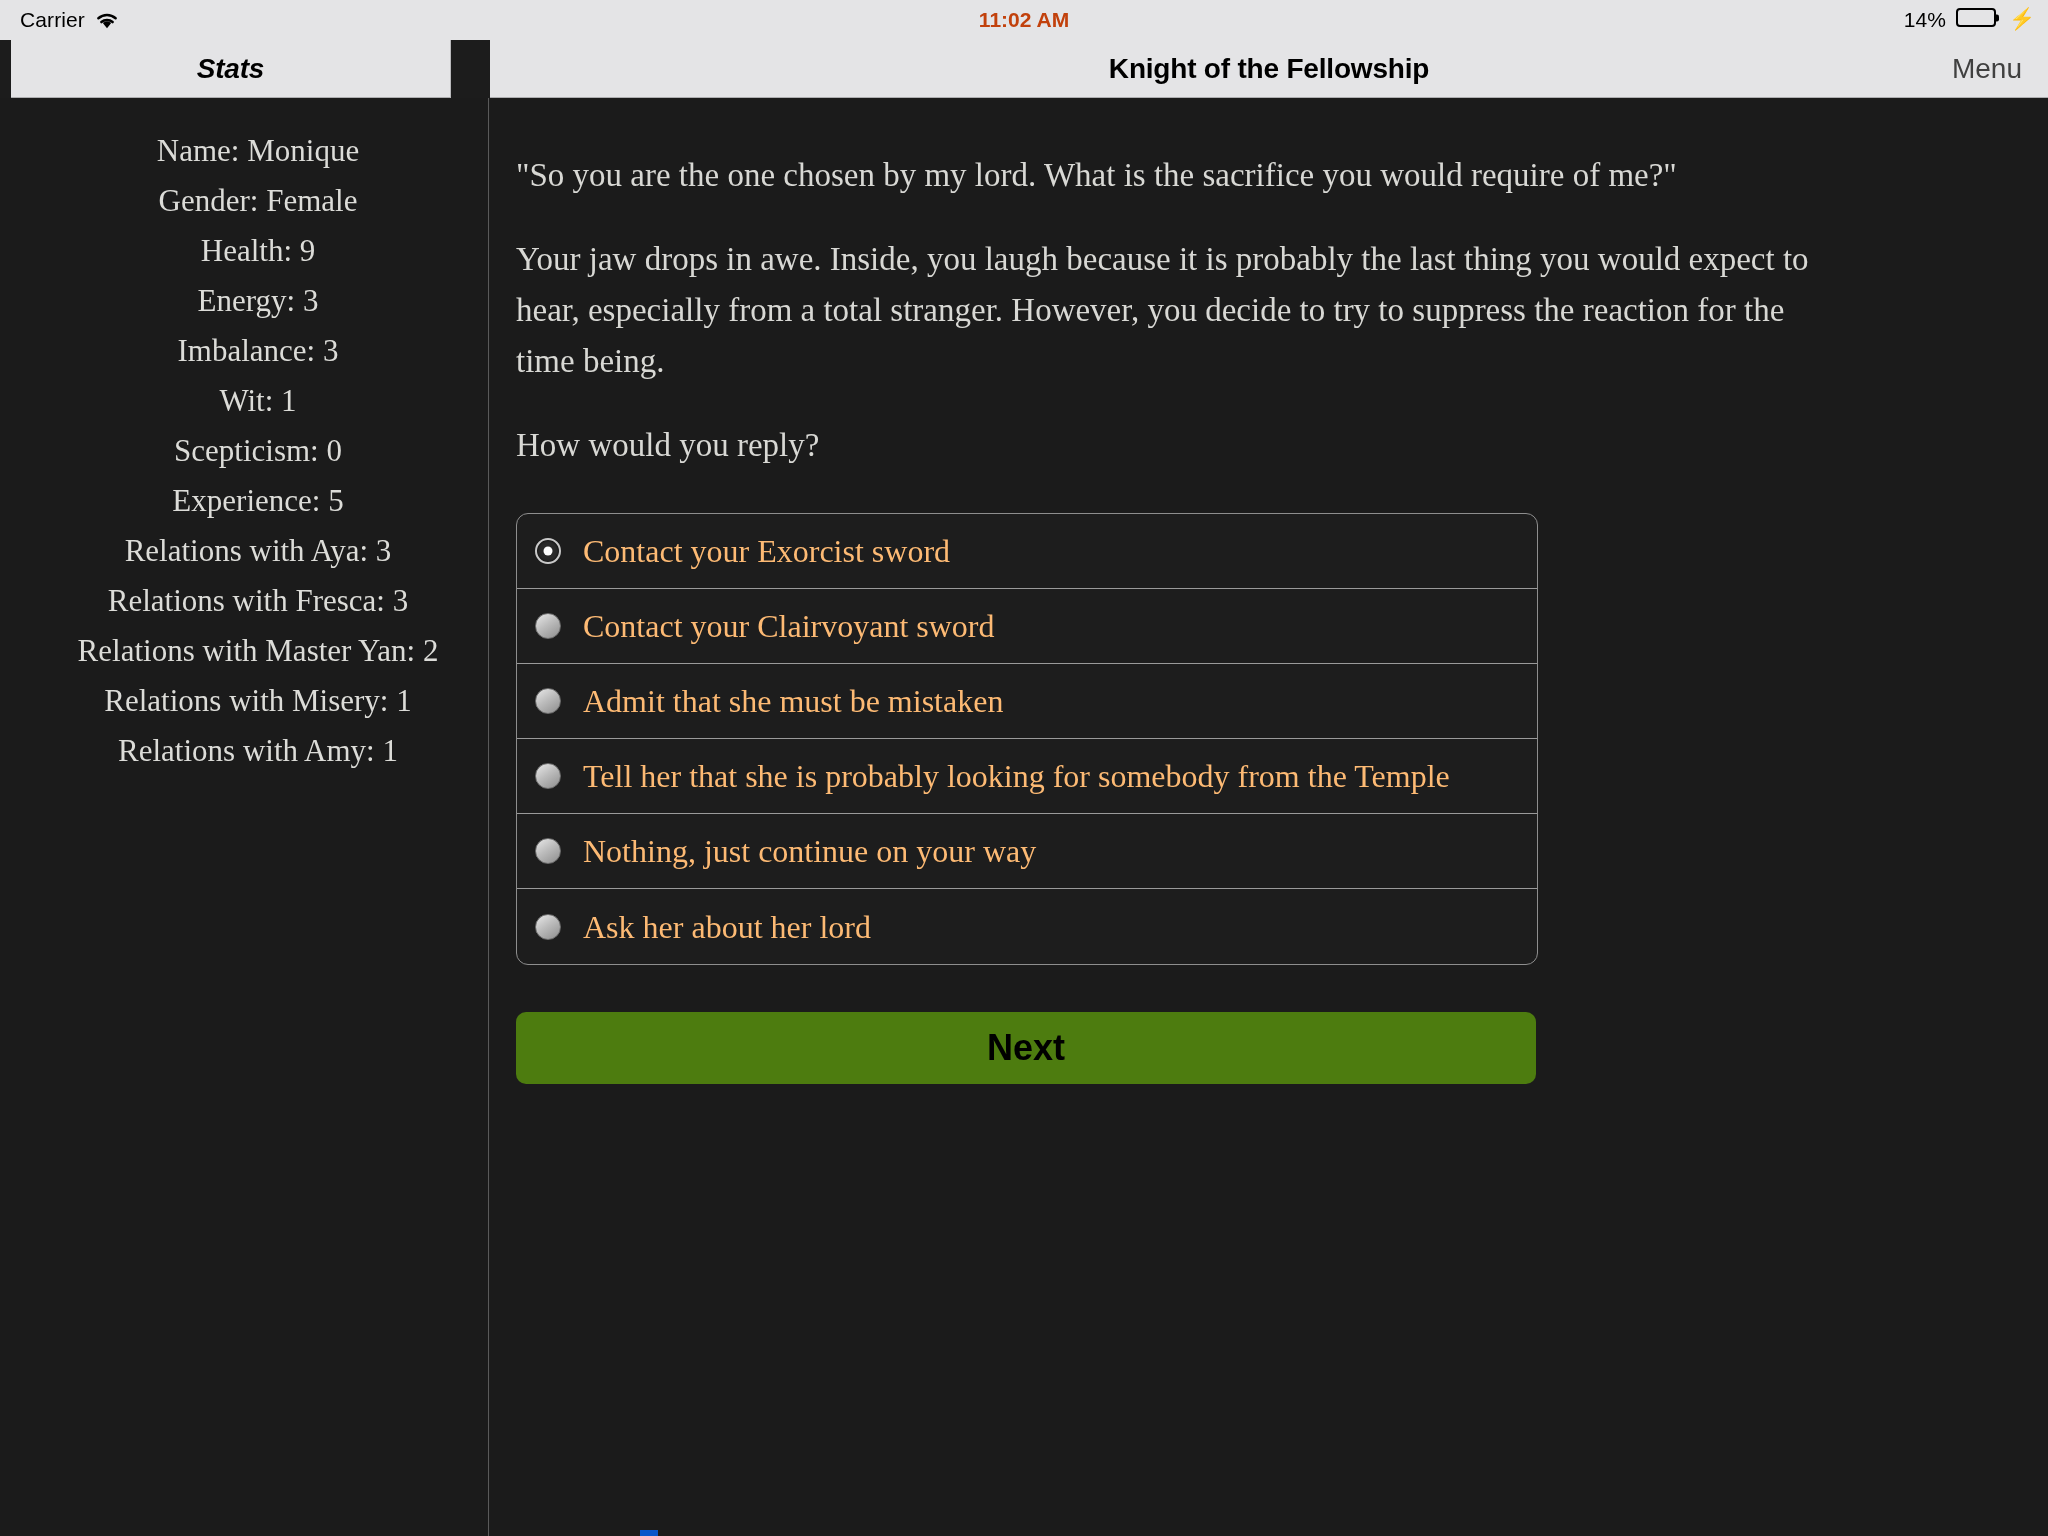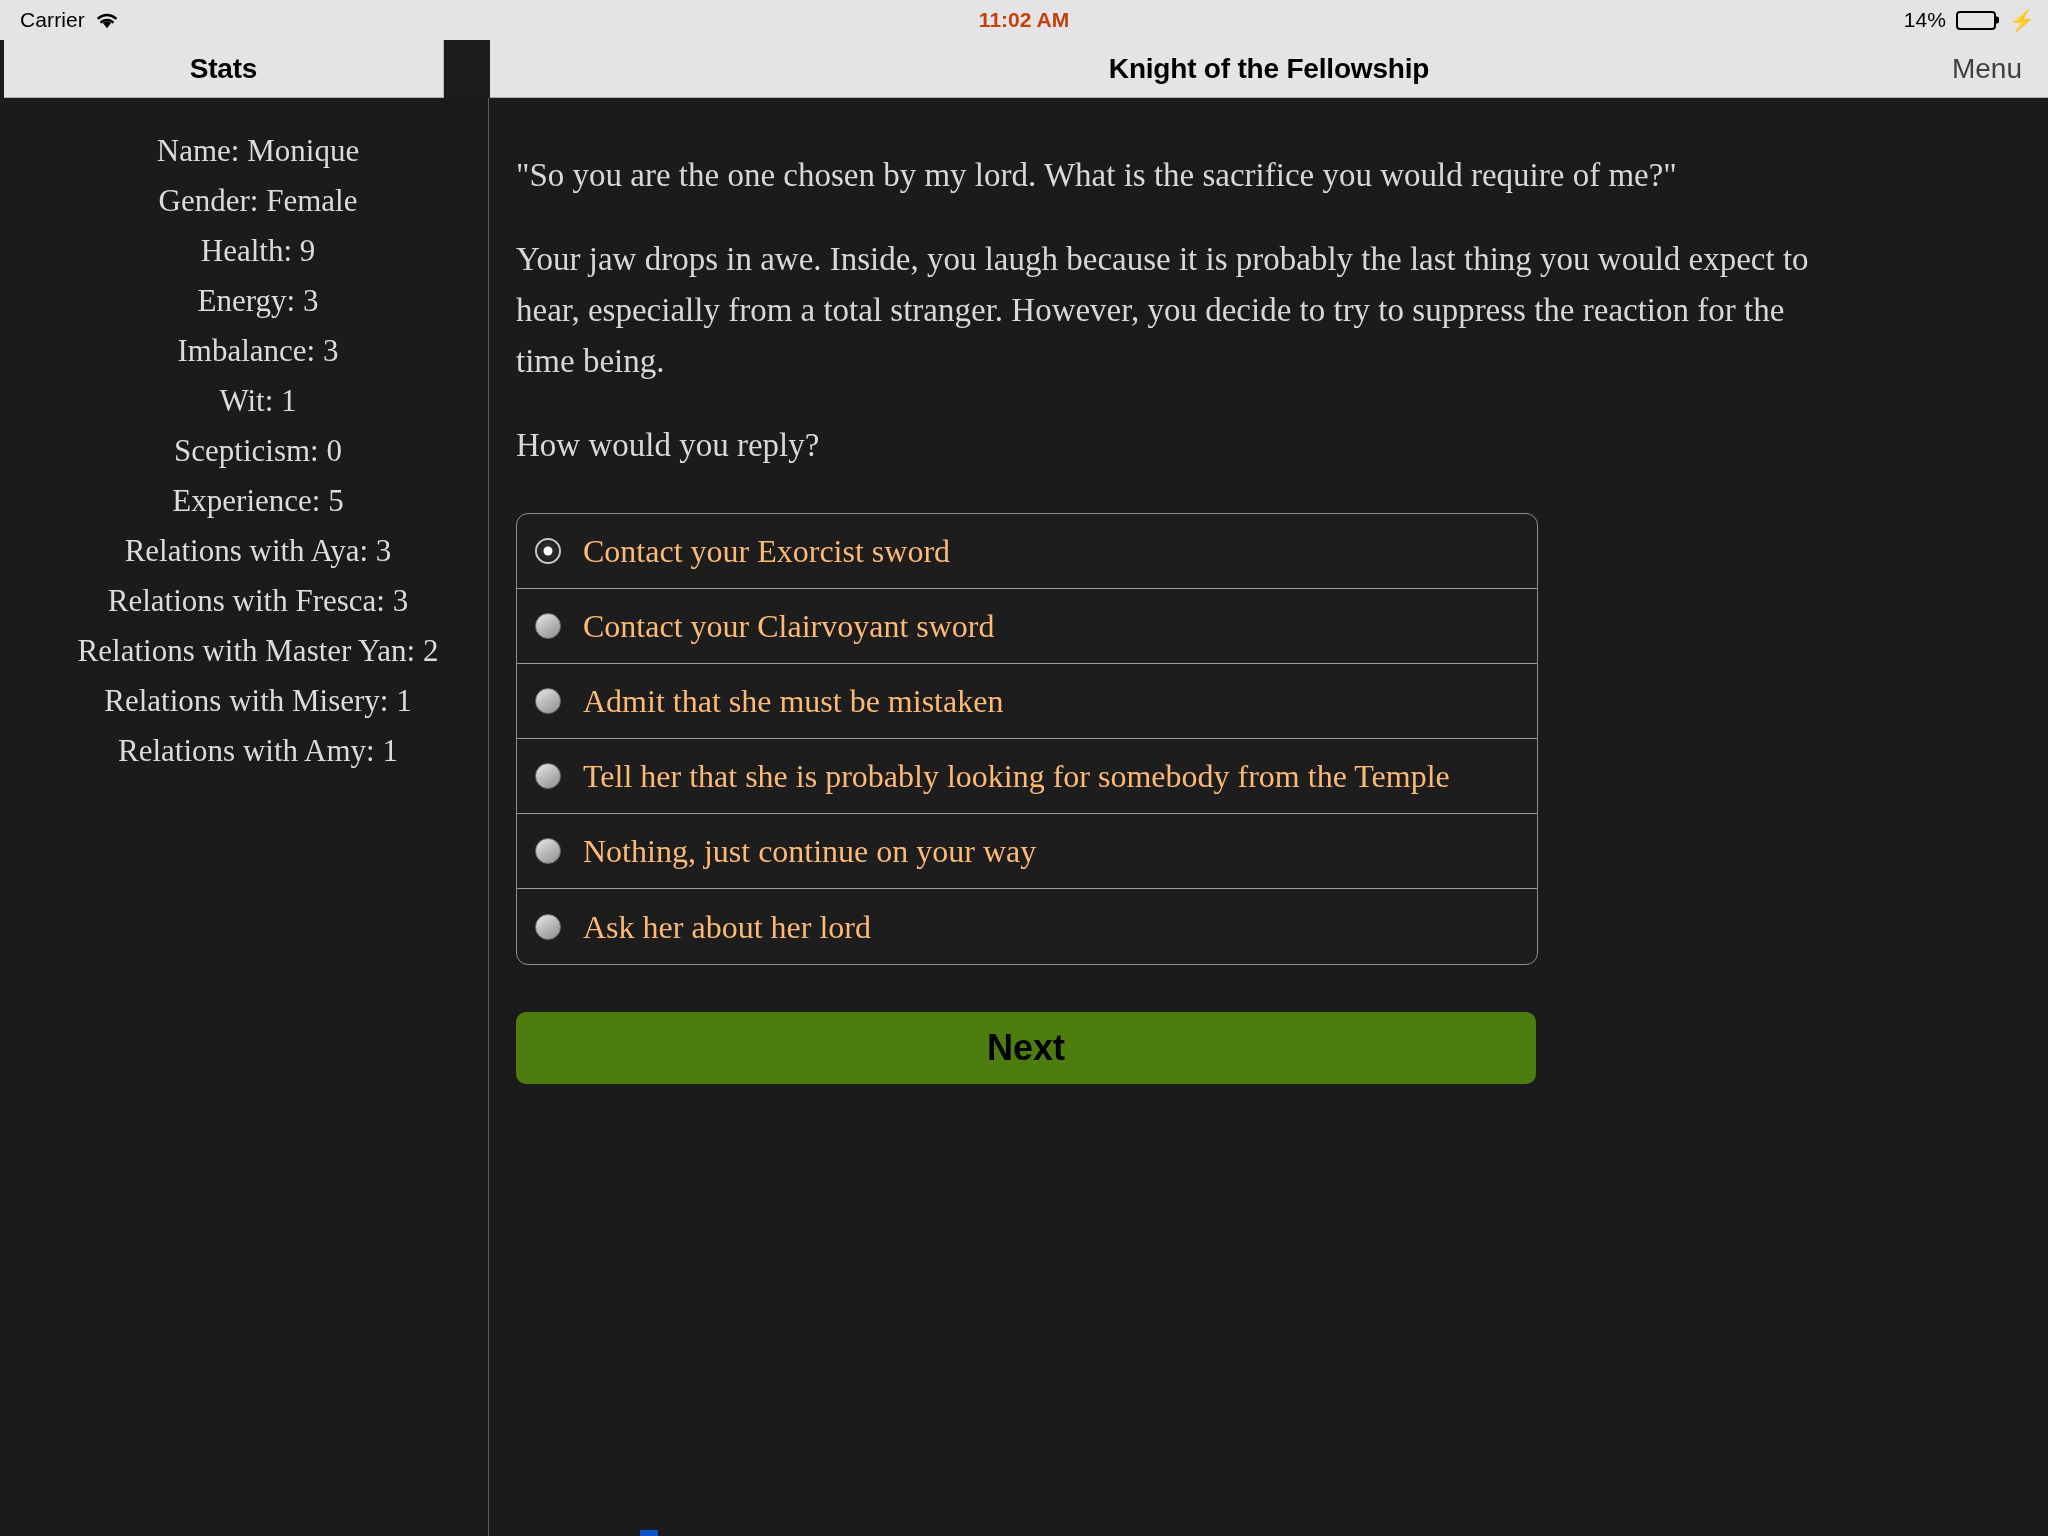--- a/index.html
+++ b/index.html
@@ -54,21 +54,20 @@
     font-family: "Liberation Sans", sans-serif;
     font-size: 21px;
     font-weight: bold;
     color: #c2410c;
     pointer-events: none;
   }
   .sb-right {
     position: absolute;
     right: 12px;
     display: flex;
-    align-items: center;
     gap: 10px;
   }
   .sb-battery-text {
     font-family: "Liberation Sans", sans-serif;
     font-size: 21px;
     color: #000;
   }
   .battery-shell {
     position: relative;
     width: 40px;
@@ -108,24 +107,25 @@
     top: 40px;
     height: 58px;
     background: #e4e4e6;
     box-sizing: border-box;
     border-bottom: 1px solid #aeaeb0;
     display: flex;
     align-items: center;
     z-index: 15;
   }
   .navbar-left {
-    left: 4px;
+    left: 11px;
     width: 440px;
     border-right: 1px solid #b9b9bb;
     justify-content: center;
+    font-style: italic;
   }
   .navbar-right {
     left: 490px;
     width: 1558px;
     justify-content: center;
     position: absolute;
   }
   .nav-title {
     font-family: "Liberation Sans", sans-serif;
     font-size: 28px;

